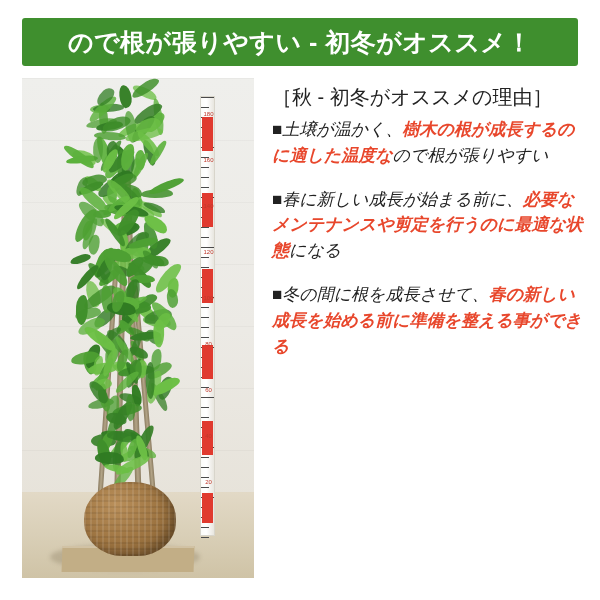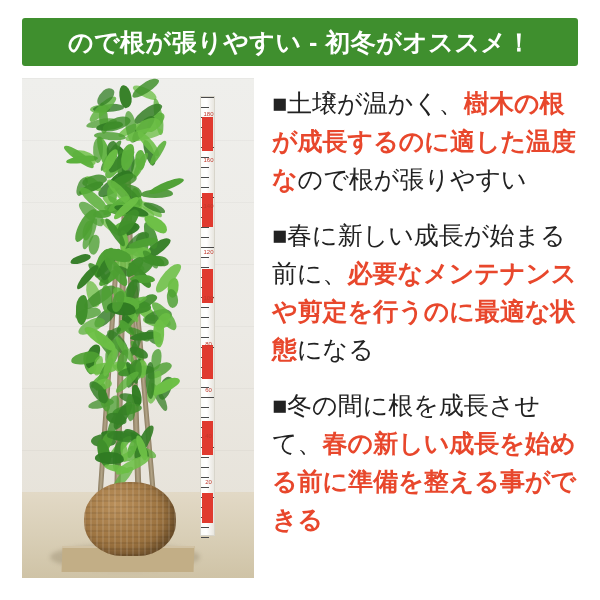--- a/index.html
+++ b/index.html
@@ -177,24 +177,25 @@
     width: 312px;
   }
   .reason-head {
     font-size: 20px;
     color: #222222;
     line-height: 1.35;
     margin-bottom: 6px;
     white-space: nowrap;
   }
   .para {
-    font-size: 25px;
+    font-size: 17px;
     line-height: 1.52;
     color: #222222;
     margin-bottom: 18px;
+    font-style: italic;
   }
   .para:last-child { margin-bottom: 0; }
   .hl {
     color: #e8472c;
     font-weight: bold;
   }
   .bullet { color: #222222; }
 
   
   .bottom-strip {
@@ -493,20 +494,21 @@
         <div class="numlabel" style="top: 152px;">120</div>
         <div class="numlabel" style="top: 198px;">100</div>
         <div class="numlabel" style="top: 244px;">80</div>
         <div class="numlabel" style="top: 290px;">60</div>
         <div class="numlabel" style="top: 336px;">40</div>
         <div class="numlabel" style="top: 382px;">20</div>
       </div>
   </div>
 
   <div class="textcol">
+    <div class="reason-head">［秋 - 初冬がオススメの理由］</div>
     <div id="paragraphs">
         <div class="para"><span class="bullet">■</span><span class="">土壌が温かく、</span><span class="hl">樹木の根が成長するのに適した温度な</span><span class="">ので根が張りやすい</span></div>
         <div class="para"><span class="bullet">■</span><span class="">春に新しい成長が始まる前に、</span><span class="hl">必要なメンテナンスや剪定を行うのに最適な状態</span><span class="">になる</span></div>
         <div class="para"><span class="bullet">■</span><span class="">冬の間に根を成長させて、</span><span class="hl">春の新しい成長を始める前に準備を整える事ができる</span></div>
       </div>
   </div>
 
   <div class="bottom-strip"></div>
 </div>
 

